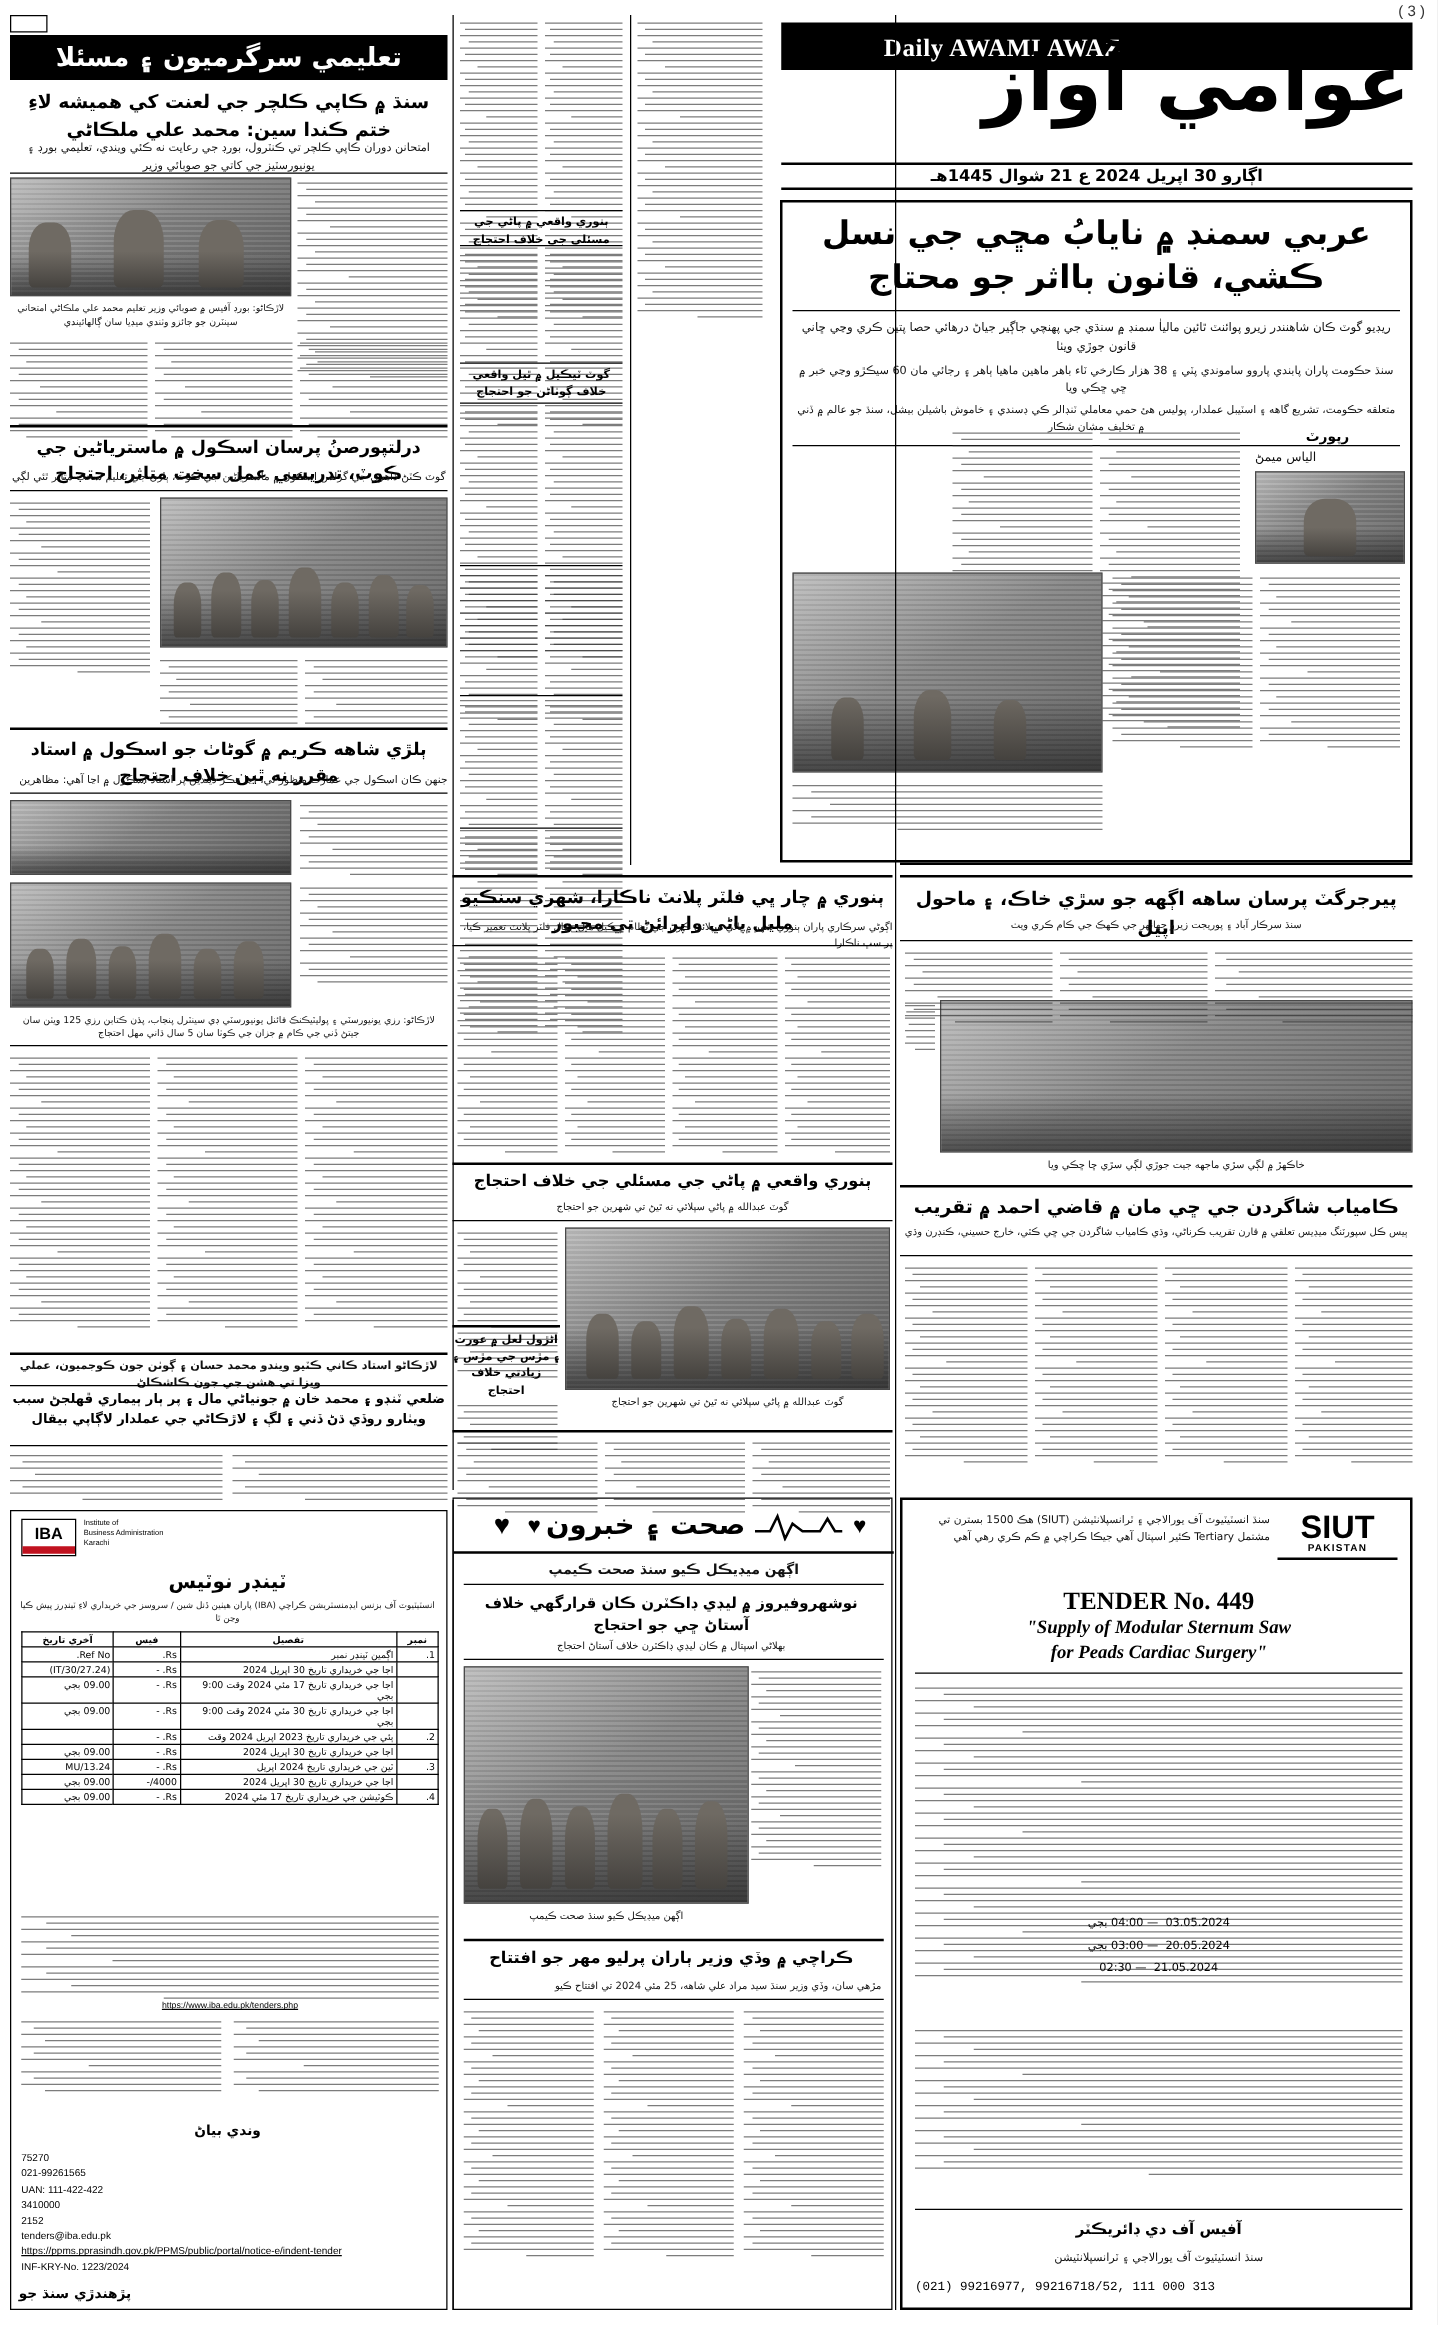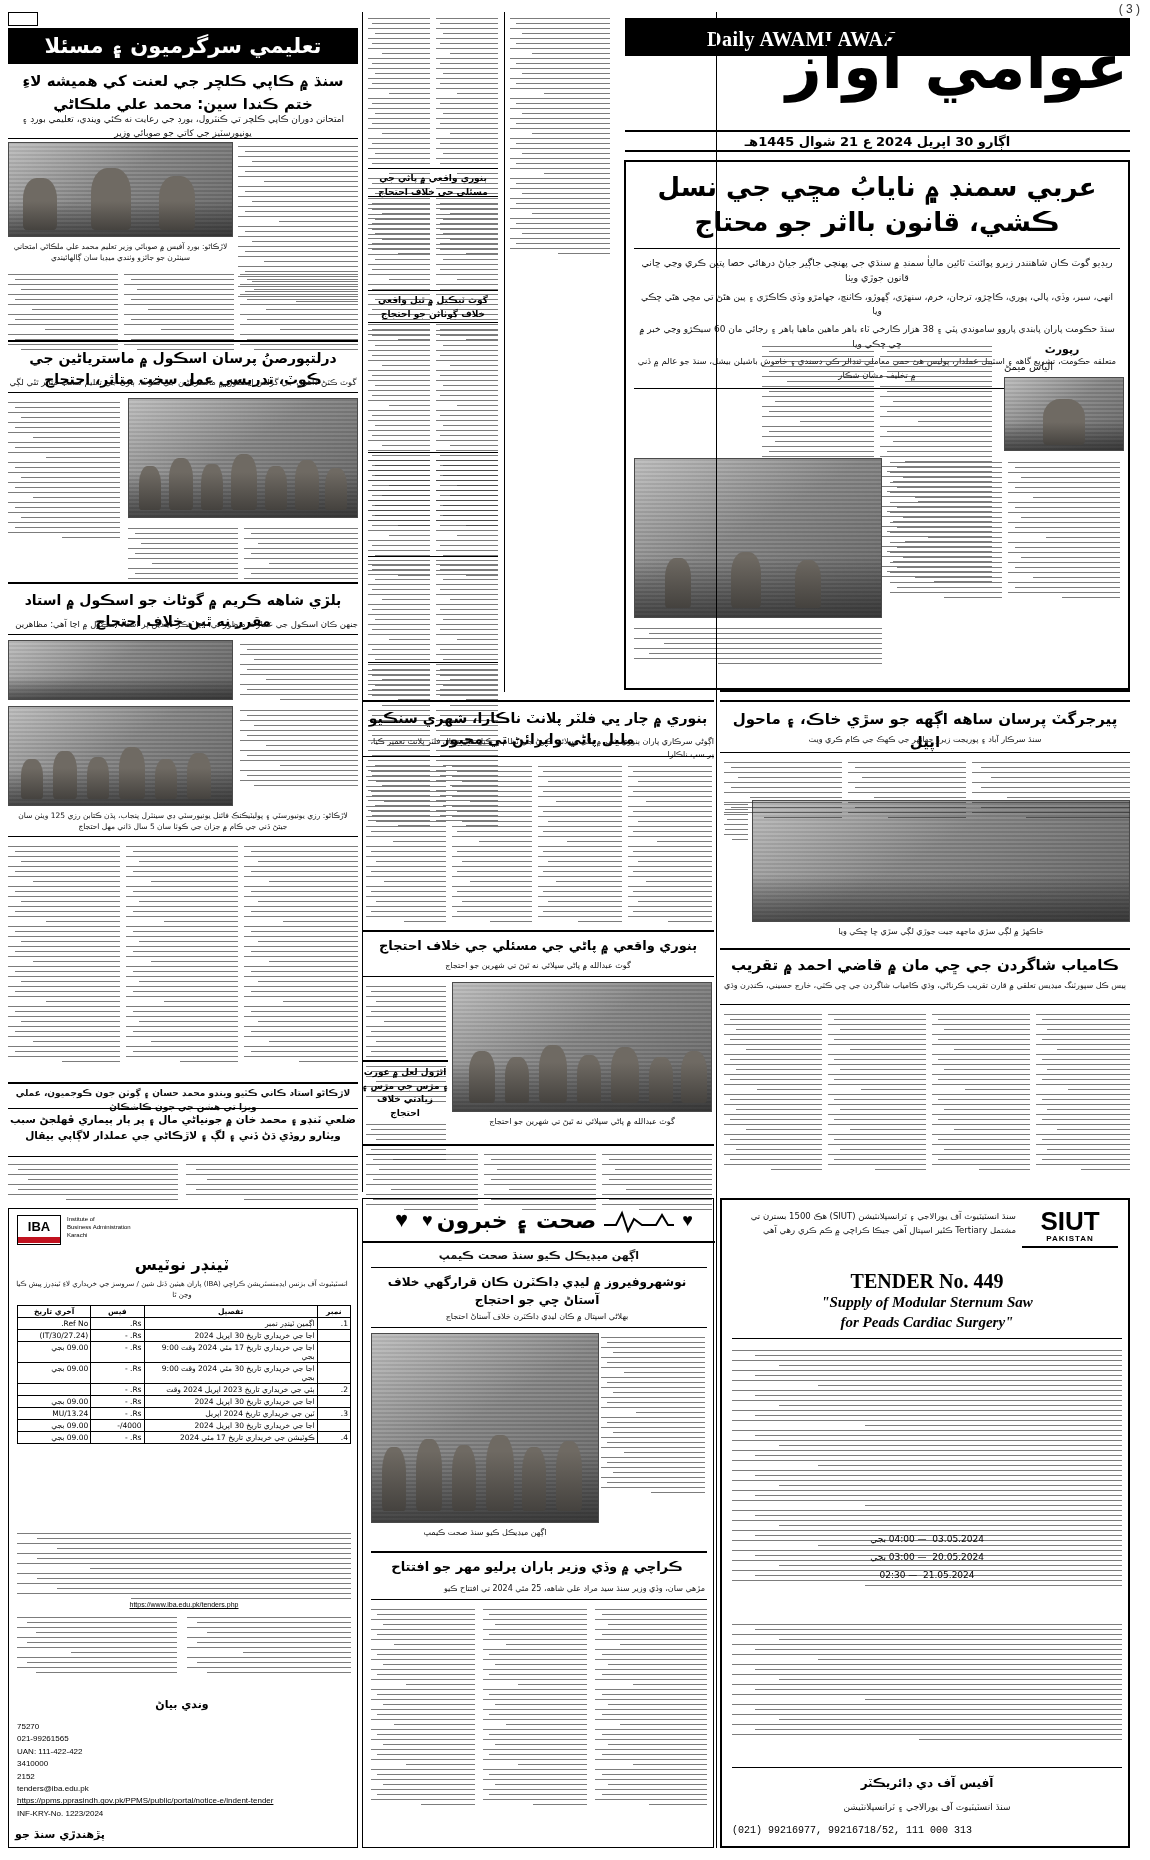--- a/index.html
+++ b/index.html
@@ -1143,21 +1143,20 @@
     <div class="ln s1"></div>
       <div class="ln s2"></div>
       <div class="ln s1"></div>
       <div class="ln s6"></div>
   </div>
 
   <div class="box" style="position:absolute; left:624px; top:160px; width:506px; height:530px; border-width:2px;">
     <div class="hl" style="margin:8px 8px 0; font-size:26px; text-align:center; line-height:1.35;">عربي سمنڊ ۾ نايابُ مڇي جي نسل ڪشي، قانون بااثر جو محتاج</div>
     <div class="rule hr1" style="margin:8px 8px 0;"></div>
     <div class="sub" style="margin:6px 10px 0; font-size:9.5px; text-align:center;">ريڊيو گوٽ ڪان شاهنندر زيرو پوائنٽ ٿائين مالياٰ سمنڊ ۾ سنڌي جي پهنچي جاڳير جياڻ درهائي حصا پتين ڪري وڃي ڇاني قانون جوڙي ويٺا</div>
-    <div class="sub" style="margin:4px 10px 0; font-size:9px; text-align:center;">انهي، سير، وڏي، پالي، پوري، ڪاڇڙو، ترجان، خرم، سنهڙي، ڳهوڙو، ڪاٺنڇ، جهامڙو وڏي ڪاڪڙي ۽ پين هڻڻ تي مڇي هڻي ڇڪي ويا</div>
     <div class="sub" style="margin:4px 10px 0; font-size:9px; text-align:center;">سنڌ حڪومت پاران پابندي پاروو ساموندي پٽي ۽ 38 هزار ڪارخي ٽاء باهر ماهين ماهيا ٻاهر ۽ رجائي مان 60 سيڪڙو وڃي خبر ۾ ڇي ڇڪي ويا</div>
     <div class="sub" style="margin:4px 10px 0; font-size:8.5px; text-align:center;">متعلقه حڪومت، تشريع گاهه ۽ اسٽيبل عملدار، پوليس هئ حمي معاملي ٽنڊالر ڪي ڊسندي ۽ خاموش باشيلن بيشل، سنڌ جو عالم ۾ ڏني ۾ تخليف مشان شڪار</div>
     <div class="rule hr1" style="margin:6px 8px 0;"></div>
 
     <div style="position:absolute; right:8px; top:180px; width:116px;">
       <div class="hl" style="font-size:11px; text-align:center;">رپورٽ</div>
       <div class="sub" style="font-size:10px; text-align:left;">الياس ميمڻ</div>
       <div class="photo" style="width:120px; height:74px; margin-top:2px;">
         <div class="fig" style="left:38px; width:42px; height:46px;"></div>
       </div>

